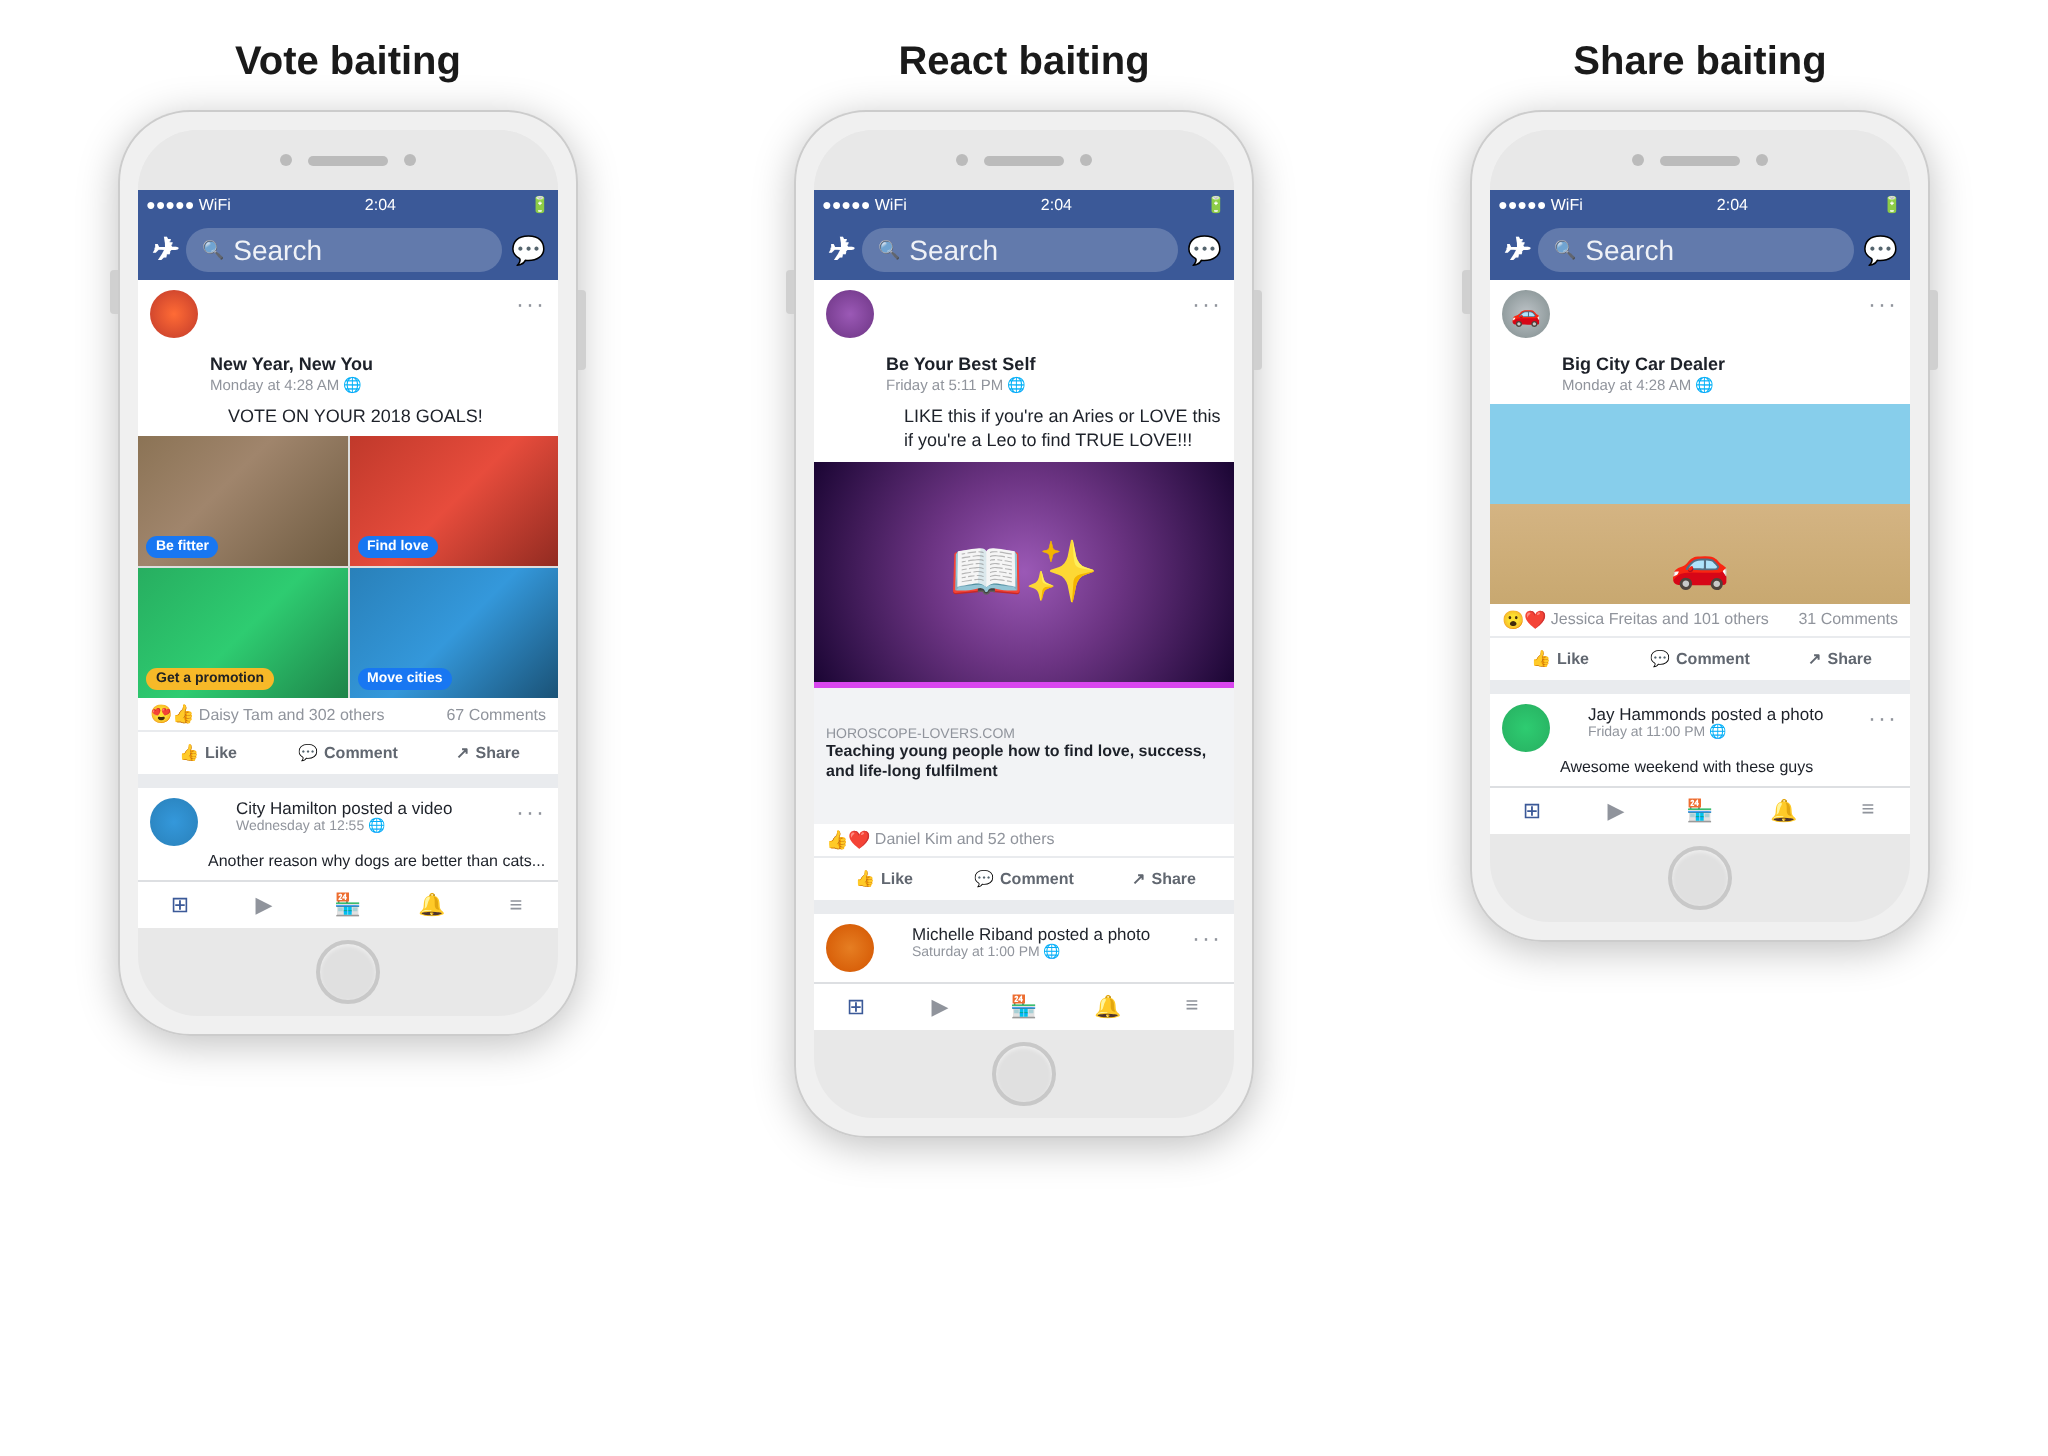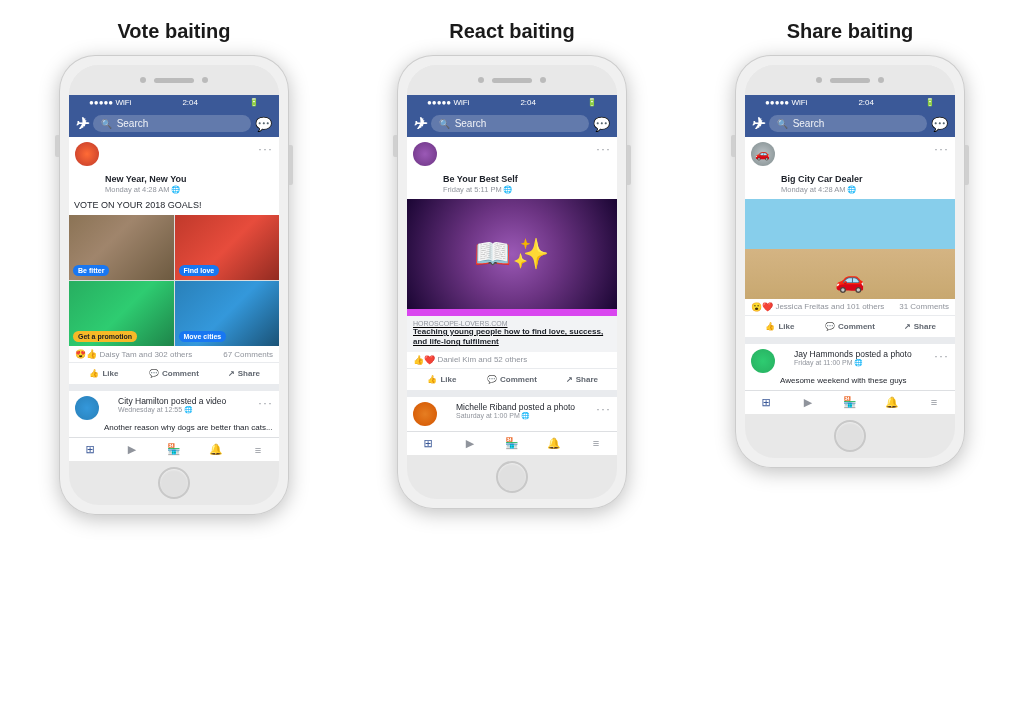--- a/index.html
+++ b/index.html
@@ -93,21 +93,21 @@
     .phone-screen {
       background: #fff;
       overflow: hidden;
       width: 100%;
     }
     
     .status-bar {
       background: #3b5998;
       color: white;
       font-size: 8px;
-      padding: 3px 20px;
+      padding: 3px 4px;
       display: flex;
       justify-content: space-between;
       align-items: center;
     }
     .status-left { display: flex; gap: 2px; align-items: center; }
     .status-right { display: flex; gap: 2px; align-items: center; }
     
     .fb-header {
       background: #3b5998;
       padding: 4px 6px;
@@ -129,21 +129,21 @@
       display: flex;
       align-items: center;
       gap: 4px;
     }
     .search-icon-small {
       color: rgba(255,255,255,0.8);
       font-size: 9px;
     }
     .fb-search-text {
       color: rgba(255,255,255,0.9);
-      font-size: 10px;
+      font-size: 14px;
     }
     .fb-messenger-icon {
       color: white;
       font-size: 14px;
     }
     
     .post-container {
       border-bottom: 6px solid #e9ebee;
     }
     .post-header {
@@ -178,20 +178,21 @@
     .post-more {
       color: #90949c;
       font-size: 12px;
       letter-spacing: 1px;
     }
     .post-text {
       font-size: 9px;
       color: #1d2129;
       padding: 0 5px 4px;
       line-height: 1.4;
+      margin-left: 40px;
     }
     
     .post-image-grid {
       width: 100%;
       display: grid;
       grid-template-columns: 1fr 1fr;
       grid-template-rows: auto auto;
       gap: 1px;
       background: #ddd;
     }
@@ -301,24 +302,23 @@
     
     .img-horoscope {
       background: radial-gradient(circle, #9b59b6 0%, #6c3483 40%, #1a0533 100%);
       height: 110px;
       display: flex;
       align-items: center;
       justify-content: center;
       font-size: 30px;
     }
     .link-preview {
-      padding: 4px 6px;
+      padding: 20px 6px;
       background: #f2f3f5;
-      border-top: 7px solid #d946ef;
-      text-decoration: underline;
+      border-top: 3px solid #d946ef;
     }
     .link-domain { font-size: 7px; color: #90949c; text-transform: uppercase; }
     .link-title { font-size: 8px; font-weight: 700; color: #1d2129; line-height: 1.3; }
     
     .img-car {
       background: linear-gradient(to bottom, #87CEEB 0%, #87CEEB 50%, #d4b483 50%, #c8a870 100%);
       height: 100px;
       display: flex;
       align-items: flex-end;
       justify-content: center;
@@ -482,20 +482,21 @@
               <div class="avatar av-star"></div>
               <div class="post-meta">
                 <div class="post-author">Be Your Best Self</div>
                 <div class="post-time">
                   <span>Friday at 5:11 PM</span>
                   <span> 🌐</span>
                 </div>
               </div>
               <span class="post-more">···</span>
             </div>
+            <div class="post-text">LIKE this if you're an Aries or LOVE this if you're a Leo to find TRUE LOVE!!!</div>
             <div class="img-horoscope">
               <span>📖✨</span>
             </div>
             <div class="link-preview">
               <div class="link-domain">HOROSCOPE-LOVERS.COM</div>
               <div class="link-title">Teaching young people how to find love, success, and life-long fulfilment</div>
             </div>
             <div class="reactions-row">
               <span class="reaction-icons">
                 <span>👍❤️</span>

